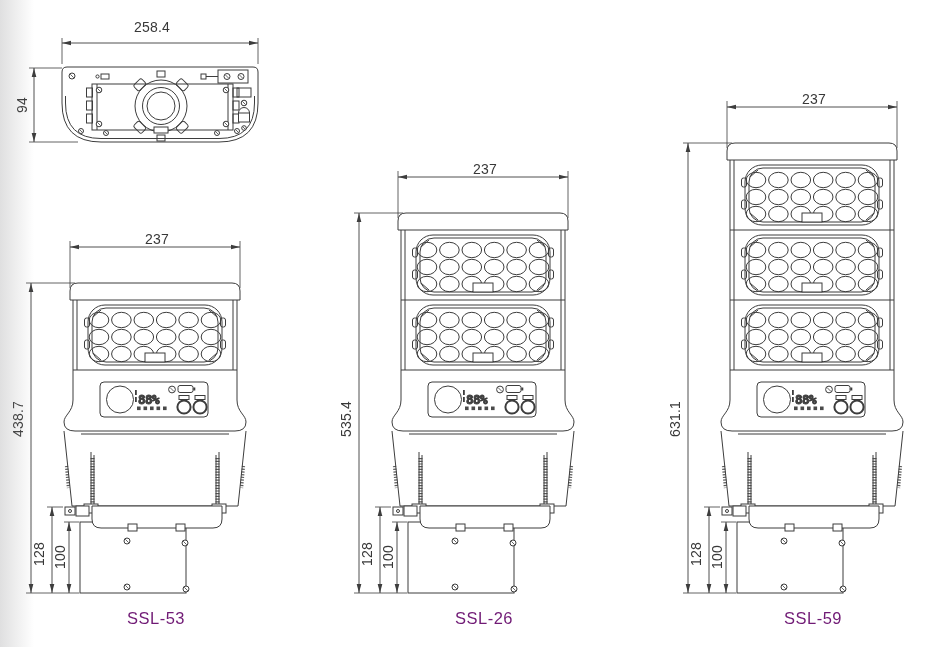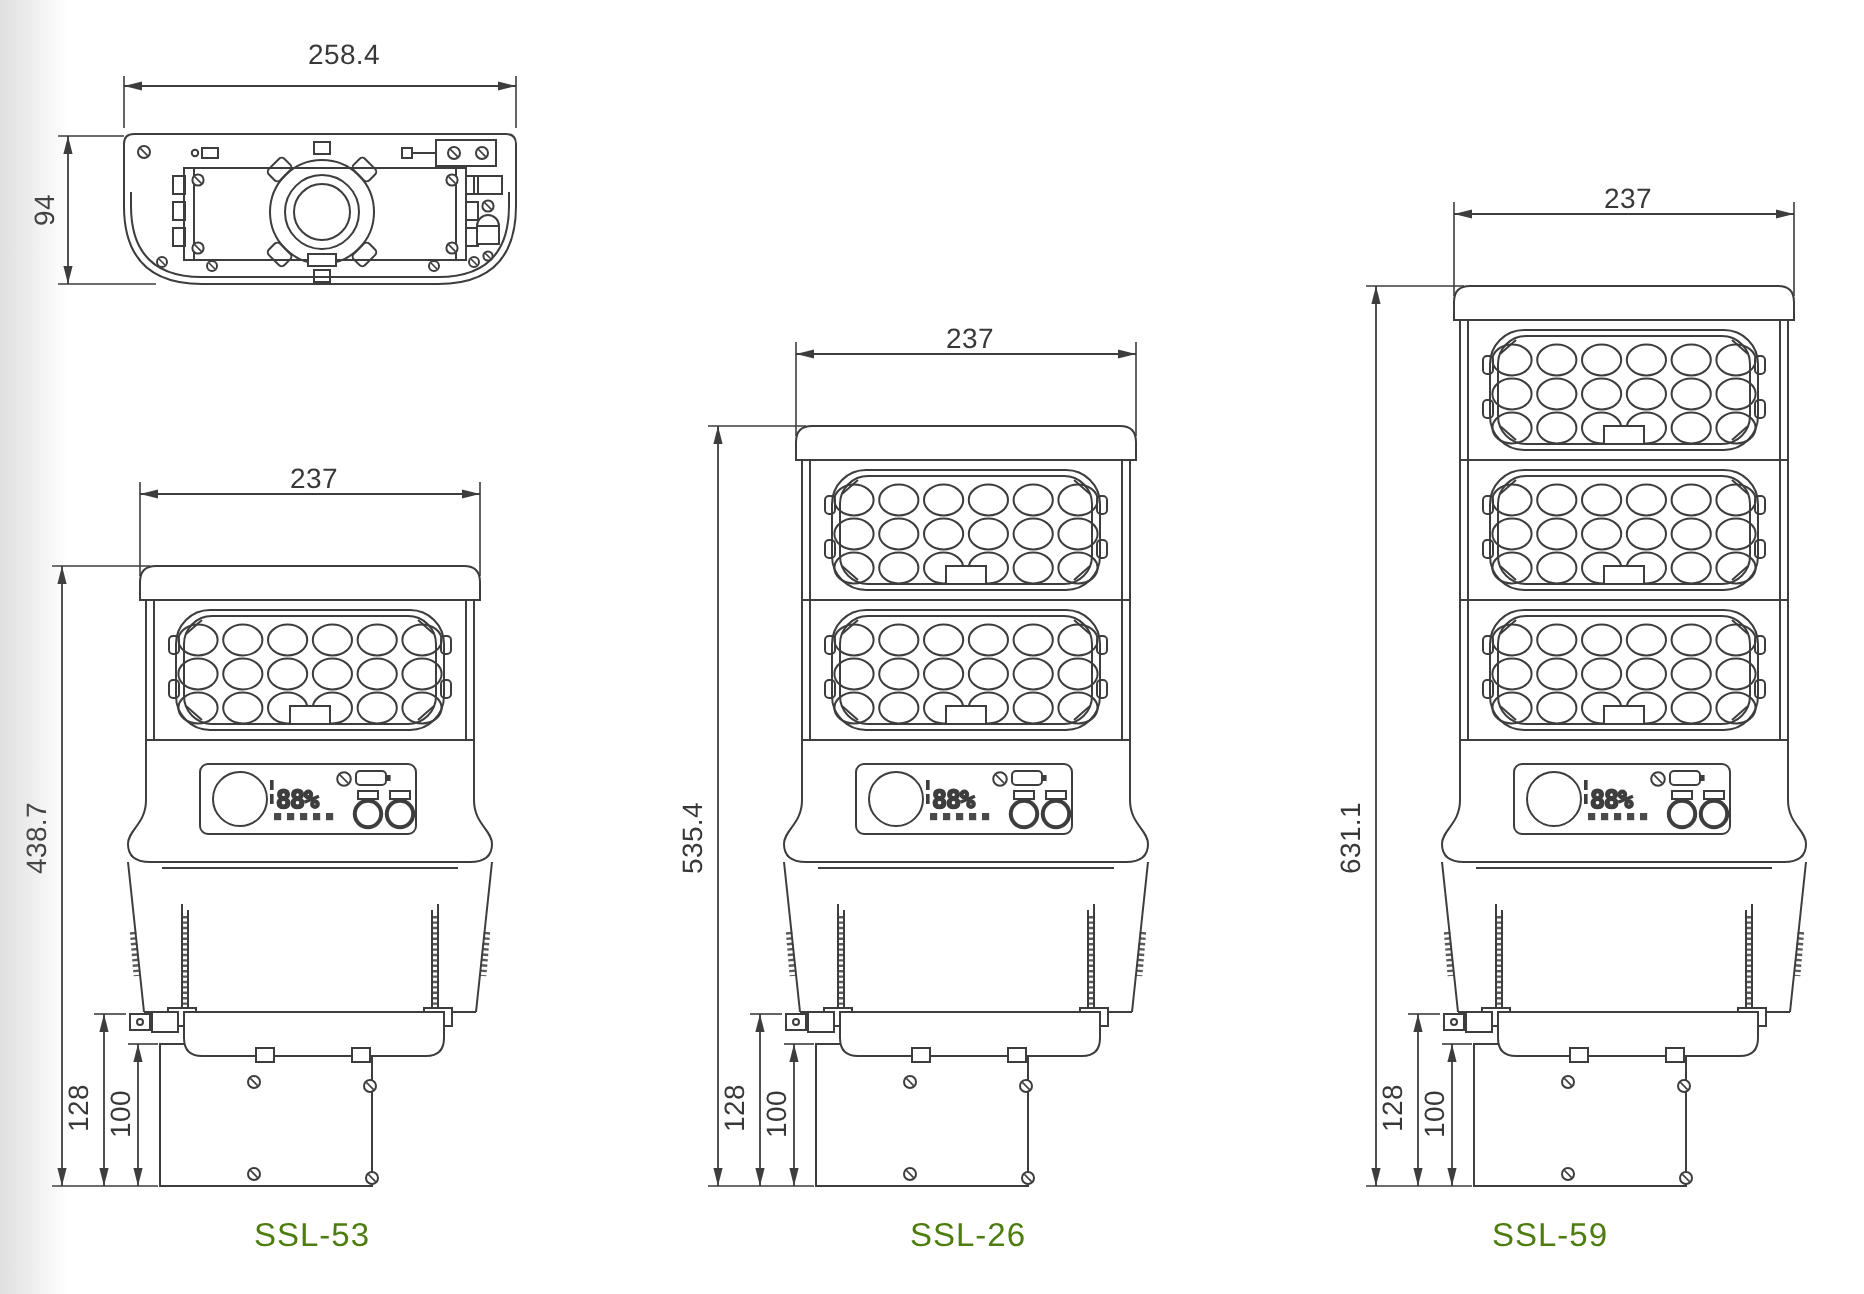--- a/index.html
+++ b/index.html
@@ -4,21 +4,21 @@
 <style>
   html,body{margin:0;padding:0;}
   body{width:932px;height:647px;background:#ffffff;font-family:"Liberation Sans",sans-serif;}
   .page{position:relative;width:932px;height:647px;background:#ffffff;overflow:hidden;}
   .edge-shade{position:absolute;left:0;top:0;bottom:0;width:34px;
     background:linear-gradient(90deg,rgba(150,150,152,0.30),rgba(150,150,152,0));pointer-events:none;}
   svg{position:absolute;left:0;top:0;}
   .dim{position:absolute;height:16px;line-height:16px;font-size:14px;color:#383838;
     text-align:center;white-space:nowrap;letter-spacing:0.2px;}
   .dim.v{transform:rotate(-90deg);transform-origin:center;}
-  .model-label{position:absolute;height:18px;line-height:18px;font-size:16.5px;color:#4d7c0f;
+  .model-label{position:absolute;height:18px;line-height:18px;font-size:16.5px;color:#701a75;
     text-align:center;white-space:nowrap;letter-spacing:0.5px;}
 </style>
 </head>
 <body>
 
 <div class="page">
   <svg id="art" width="932" height="647" viewBox="0 0 932 647">
       <g fill="none" stroke="#3d3d3d" stroke-width="1">
         <path d="M 67,67 H 253 Q 258,67 258,72 V 103 Q 258,142 219,142 H 101 Q 62,142 62,103 V 72 Q 62,67 67,67 Z" stroke="#3d3d3d" stroke-width="1" fill="none"></path>
         <path d="M 65.5,96 V 103 Q 65.5,138.5 101,138.5 H 219 Q 254.5,138.5 254.5,103 V 96" stroke="#3d3d3d" stroke-width="1" fill="none"></path>
@@ -524,35 +524,35 @@
           <polygon points="709,507 711.3,516 706.7,516" fill="#3d3d3d" stroke="none"></polygon>
           <polygon points="709,593 706.7,584 711.3,584" fill="#3d3d3d" stroke="none"></polygon>
           <line x1="736" y1="522" x2="721" y2="522" stroke="#3d3d3d" stroke-width="0.8"></line>
           <line x1="726" y1="522" x2="726" y2="593" stroke="#3d3d3d" stroke-width="0.9"></line>
           <polygon points="726,522 728.3,531 723.7,531" fill="#3d3d3d" stroke="none"></polygon>
           <polygon points="726,593 723.7,584 728.3,584" fill="#3d3d3d" stroke="none"></polygon>
         </g>
       </g>
     </svg>
 
-  <div class="dim" style="left:132px;top:19px;width:80px">258.4</div>
+  <div class="dim" style="left:112px;top:19px;width:80px">258.4</div>
   <div class="dim v" style="left:-8px;top:97px;width:60px">94</div>
 
   <div class="dim" style="left:117px;top:231px;width:80px">237</div>
   <div class="dim v" style="left:-12px;top:411px;width:60px">438.7</div>
   <div class="dim v" style="left:9px;top:546px;width:60px">128</div>
   <div class="dim v" style="left:30px;top:549px;width:60px">100</div>
   <div class="model-label" style="left:106px;top:609px;width:100px">SSL-53</div>
 
   <div class="dim" style="left:445px;top:161px;width:80px">237</div>
   <div class="dim v" style="left:316px;top:411px;width:60px">535.4</div>
   <div class="dim v" style="left:337px;top:546px;width:60px">128</div>
   <div class="dim v" style="left:358px;top:549px;width:60px">100</div>
   <div class="model-label" style="left:434px;top:609px;width:100px">SSL-26</div>
 
   <div class="dim" style="left:774px;top:91px;width:80px">237</div>
   <div class="dim v" style="left:645px;top:411px;width:60px">631.1</div>
   <div class="dim v" style="left:666px;top:546px;width:60px">128</div>
   <div class="dim v" style="left:687px;top:549px;width:60px">100</div>
-  <div class="model-label" style="left:725px;top:609px;width:100px">SSL-59</div>
+  <div class="model-label" style="left:763px;top:609px;width:100px">SSL-59</div>
 
   <div class="edge-shade"></div>
 </div>
 
 </body></html>

